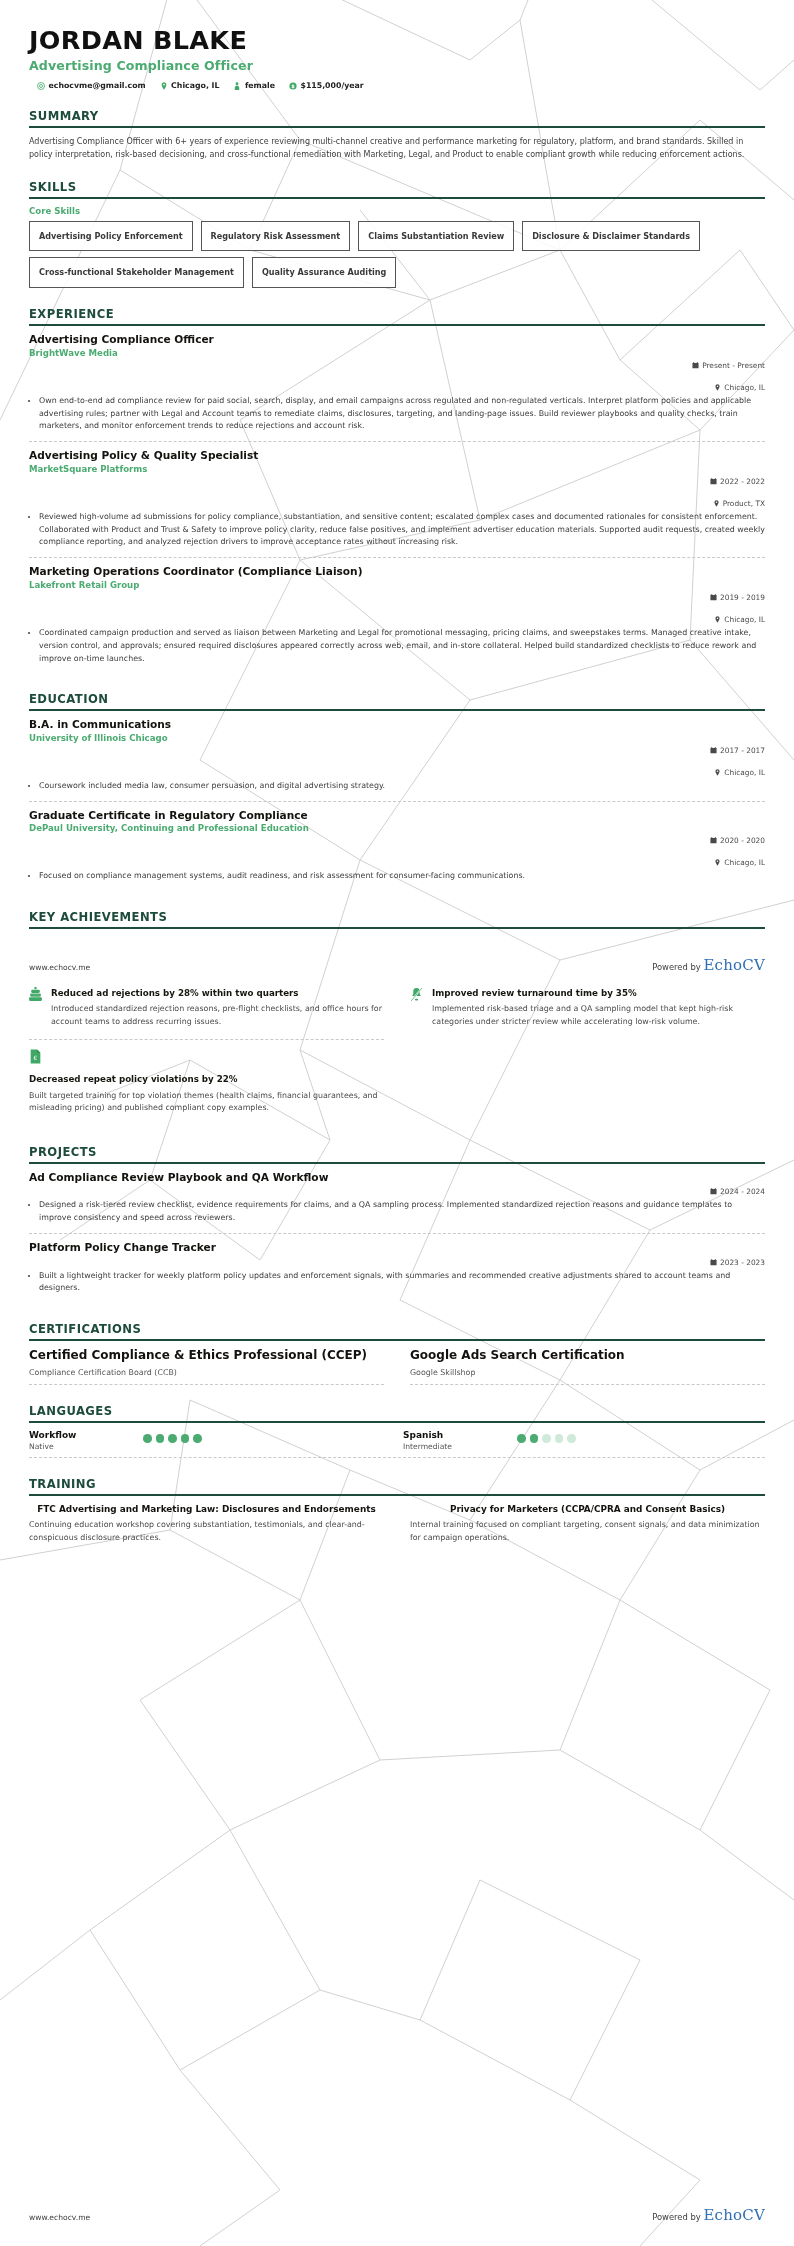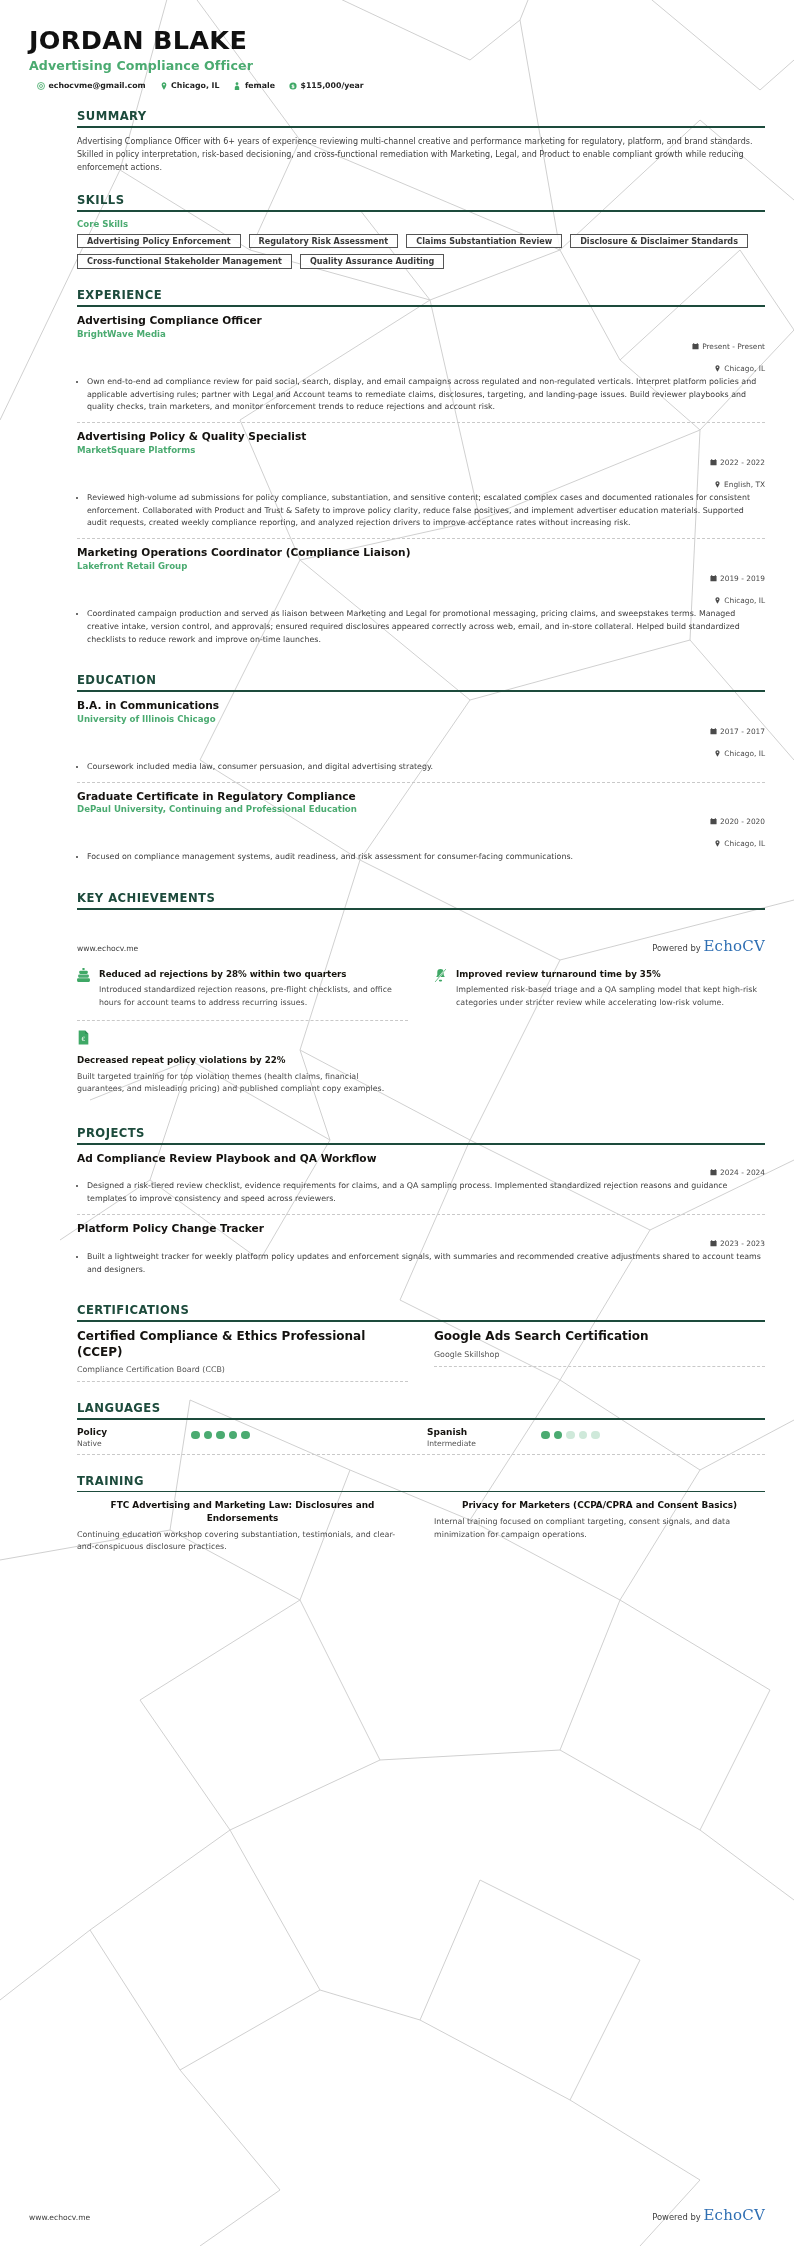--- a/index.html
+++ b/index.html
@@ -57,21 +57,21 @@
     padding-left: 8px;
     font-size: 7.8px;
     font-weight: 700;
     color: #222;
   }
   .contact-item { display: flex; align-items: center; gap: 3.5px; white-space: nowrap; }
   .cicon { display:inline-flex; align-items:center; justify-content:center; width:8px; height:8px; color:#3fa866; flex:none; }
   .cicon svg { display:block; width:8px; height:8px; fill:#3fa866; }
 
   
-  .section { margin-top: 19px; margin-left: 48px; }
+  .section { margin-top: 19px; }
   .sec-head {
     font-size: 11.6px;
     font-weight: 700;
     letter-spacing: 0.45px;
     color: #1d4b3c;
     padding-bottom: 3px;
   }
   .sec-rule {
     height: 1.6px;
     background: #1d4b3c;
@@ -88,21 +88,21 @@
   
   .skills-group-label {
     font-size: 8.6px;
     font-weight: 700;
     color: #4bab71;
     margin-bottom: 5px;
   }
   .tags { display: flex; flex-wrap: wrap; gap: 6px 8px; }
   .tag {
     border: 1px solid #555;
-    padding: 2px 9px;
+    padding: 10px 9px;
     font-size: 8.1px;
     font-weight: 700;
     color: #3a3a3a;
     background: rgba(255,255,255,0.85);
     line-height: 1.1;
   }
 
   
   .entry { padding-bottom: 7px; }
   .entry + .entry { border-top: 1px dashed #c9c9c9; padding-top: 7px; }
@@ -384,21 +384,21 @@
                 </svg>
               </span>
             <span>2022 - 2022</span>
           </span>
           <span class="meta-item">
             <span class="micon">
                 <svg viewBox="0 0 16 16">
                   <path d="M8 0.6C5.4.6 3.3 2.7 3.3 5.3 3.3 9 8 15.4 8 15.4s4.7-6.4 4.7-10.1C12.7 2.7 10.6.6 8 .6zm0 6.4a1.8 1.8 0 110-3.6 1.8 1.8 0 010 3.6z"></path>
                 </svg>
               </span>
-            <span>English, TX</span>
+            <span>Product, TX</span>
           </span>
         </div>
         <ul class="bullets">
           <li>Reviewed high-volume ad submissions for policy compliance, substantiation, and sensitive content; escalated complex cases and documented rationales for consistent enforcement. Collaborated with Product and Trust &amp; Safety to improve policy clarity, reduce false positives, and implement advertiser education materials. Supported audit requests, created weekly compliance reporting, and analyzed rejection drivers to improve acceptance rates without increasing risk.</li>
         </ul>
       </div>
 
       <div class="entry">
         <div class="entry-title">Marketing Operations Coordinator (Compliance Liaison)</div>
         <div class="entry-org">Lakefront Retail Group</div>
@@ -604,21 +604,21 @@
         </div>
       </div>
     </div>
 
     <div class="section">
       <div class="sec-head">LANGUAGES</div>
       <div class="sec-rule"></div>
       <div class="lang-row">
         <div class="lang-block">
           <div style="min-width:100px;">
-            <div class="lang-name">Policy</div>
+            <div class="lang-name">Workflow</div>
             <div class="lang-level">Native</div>
           </div>
           <div class="dots">
             <span class="dot on"></span>
             <span class="dot on"></span>
             <span class="dot on"></span>
             <span class="dot on"></span>
             <span class="dot on"></span>
           </div>
         </div>

